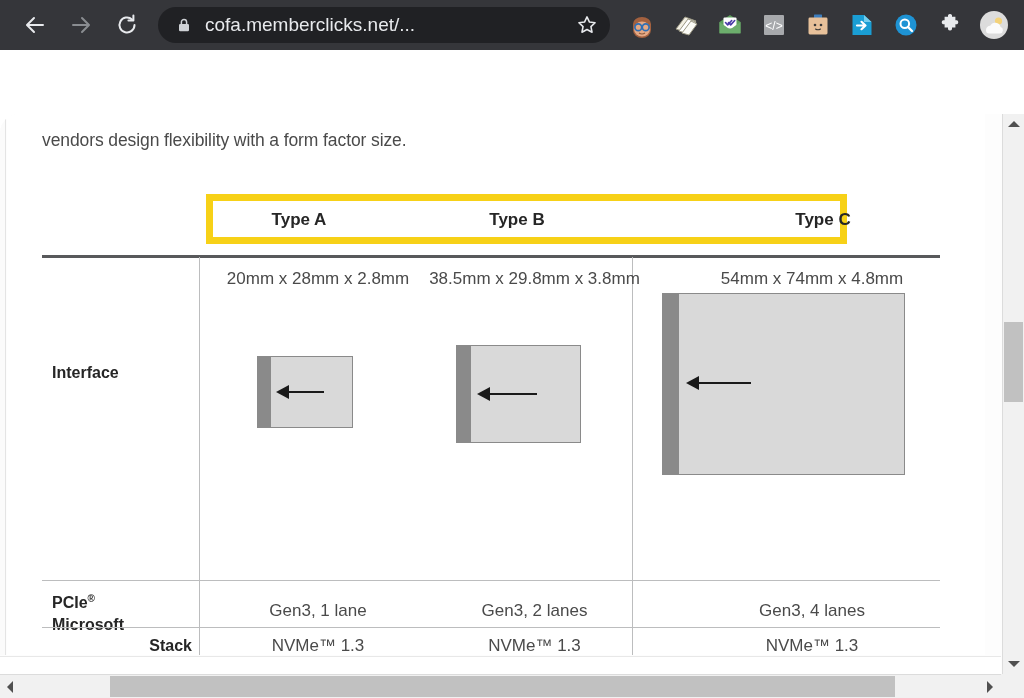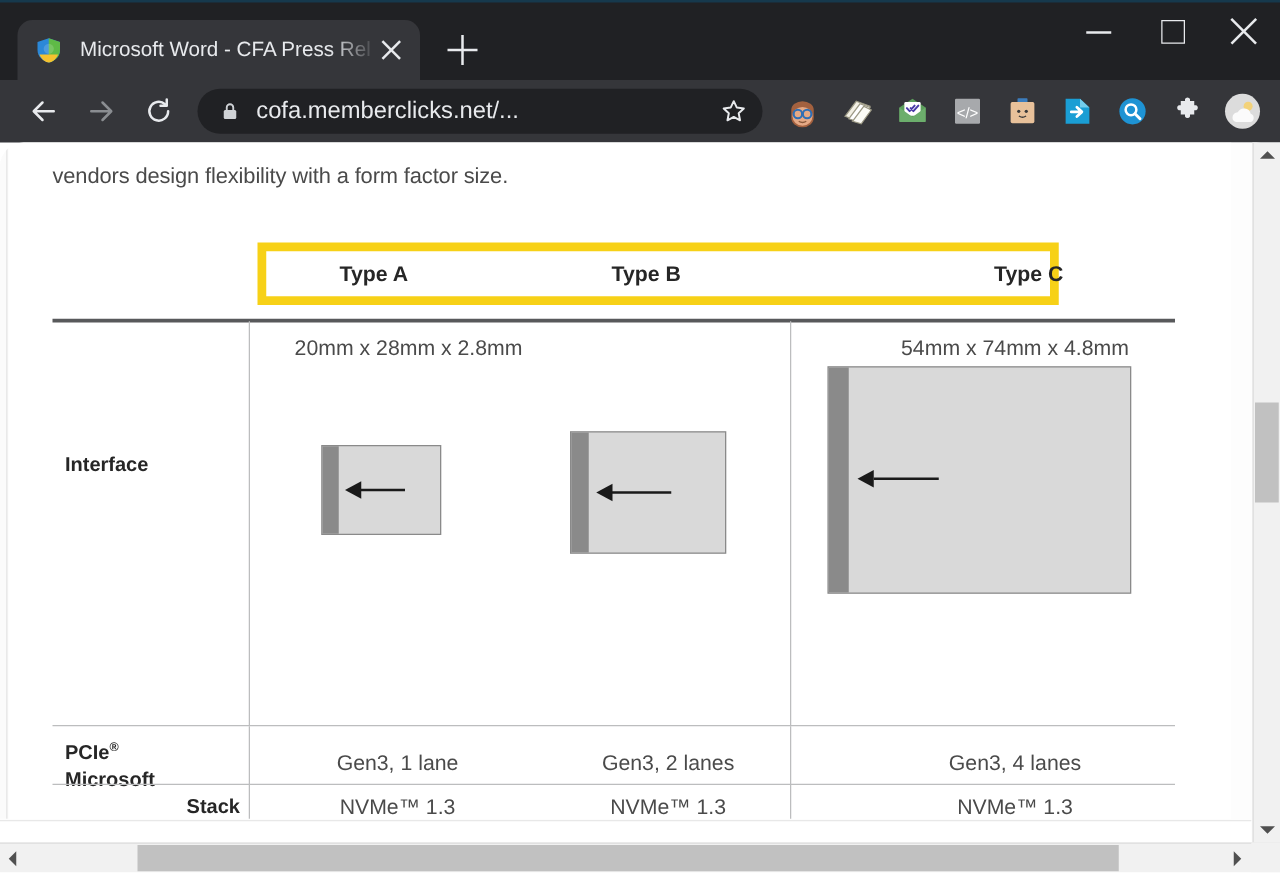--- a/index.html
+++ b/index.html
@@ -294,43 +294,20 @@
     position: absolute; left: 0; bottom: 24px;
     width: 1001px; height: 18px; background:#ffffff;
     border-top: 1px solid #e8e8e8;
   }
 </style>
 </head>
 <body>
 
 <div id="browser">
 
-  <div class="tabstrip">
-
-    <div class="tab">
-      <span class="tab-favicon">
-        <svg width="22" height="22" viewBox="0 0 22 22">
-          <path d="M11 1.5 L20 4.5 L20 11 C20 16.5 15.5 20 11 21 C6.5 20 2 16.5 2 11 L2 4.5 Z" fill="#2b88d8"></path>
-          <path d="M11 1.5 L20 4.5 L20 11 C20 16.5 15.5 20 11 21 Z" fill="#5fba47"></path>
-          <path d="M3.5 14.5 C5.5 19 8.5 20.6 11 21 C13.5 20.6 16.5 19 18.5 14.5 Z" fill="#f5c230"></path>
-          <circle cx="11" cy="10" r="4.1" fill="#ffffff" opacity=".16"></circle>
-        </svg>
-      </span>
-      <span class="tab-title">Microsoft Word - CFA Press Rel</span>
-      <span class="tab-close"></span>
-    </div>
-
-    <div class="newtab"></div>
-
-    <div class="wincontrols">
-      <div class="wc wc-min"></div>
-      <div class="wc wc-max"></div>
-      <div class="wc wc-close"></div>
-    </div>
-  </div>
 
   <div class="toolbar">
 
     <div class="navbtn">
       <svg width="24" height="24" viewBox="0 0 24 24">
         <path d="M20 12 H5 M11 5 L4 12 L11 19" stroke="#e8eaed" stroke-width="2" fill="none" stroke-linecap="round" stroke-linejoin="round"></path>
       </svg>
     </div>
     <div class="navbtn">
       <svg width="24" height="24" viewBox="0 0 24 24">
@@ -462,21 +439,22 @@
           <div class="hdr-cell hdr-c">Type C</div>
         </div>
 
         <div class="rule-top" style="top:65px;"></div>
 
         <div class="vline" style="left:157px; top:67px; height:323px;"></div>
         <div class="vline" style="left:590px; top:67px; height:323px;"></div>
 
         <div class="rowlabel" style="left:10px; top:172px; width:140px;">Interface</div>
 
-        <div class="cellval" style="left:176px; top:76px; width:200px;text-align:right;">20mm x 28mm x 2.8mm</div>
+        <div class="cellval" style="left:176px; top:76px; width:200px;">20mm x 28mm x 2.8mm</div>
+        <div class="cellval" style="left:380px; top:76px; width:225px;">38.5mm x 29.8mm x 3.8mm</div>
         <div class="cellval" style="left:625px; top:76px; width:290px;">54mm x 74mm x 4.8mm</div>
 
         <div class="card" style="left:215px; top:166px; width:96px; height:72px;">
           <div class="edge" style="width:13px;"></div>
           <div class="arrow" style="left:30px; top:34px; width:36px;"></div>
           <div class="arrowhead" style="left:18px; top:28px;"></div>
         </div>
 
         <div class="card" style="left:414px; top:155px; width:125px; height:98px;">
           <div class="edge" style="width:14px;"></div>

